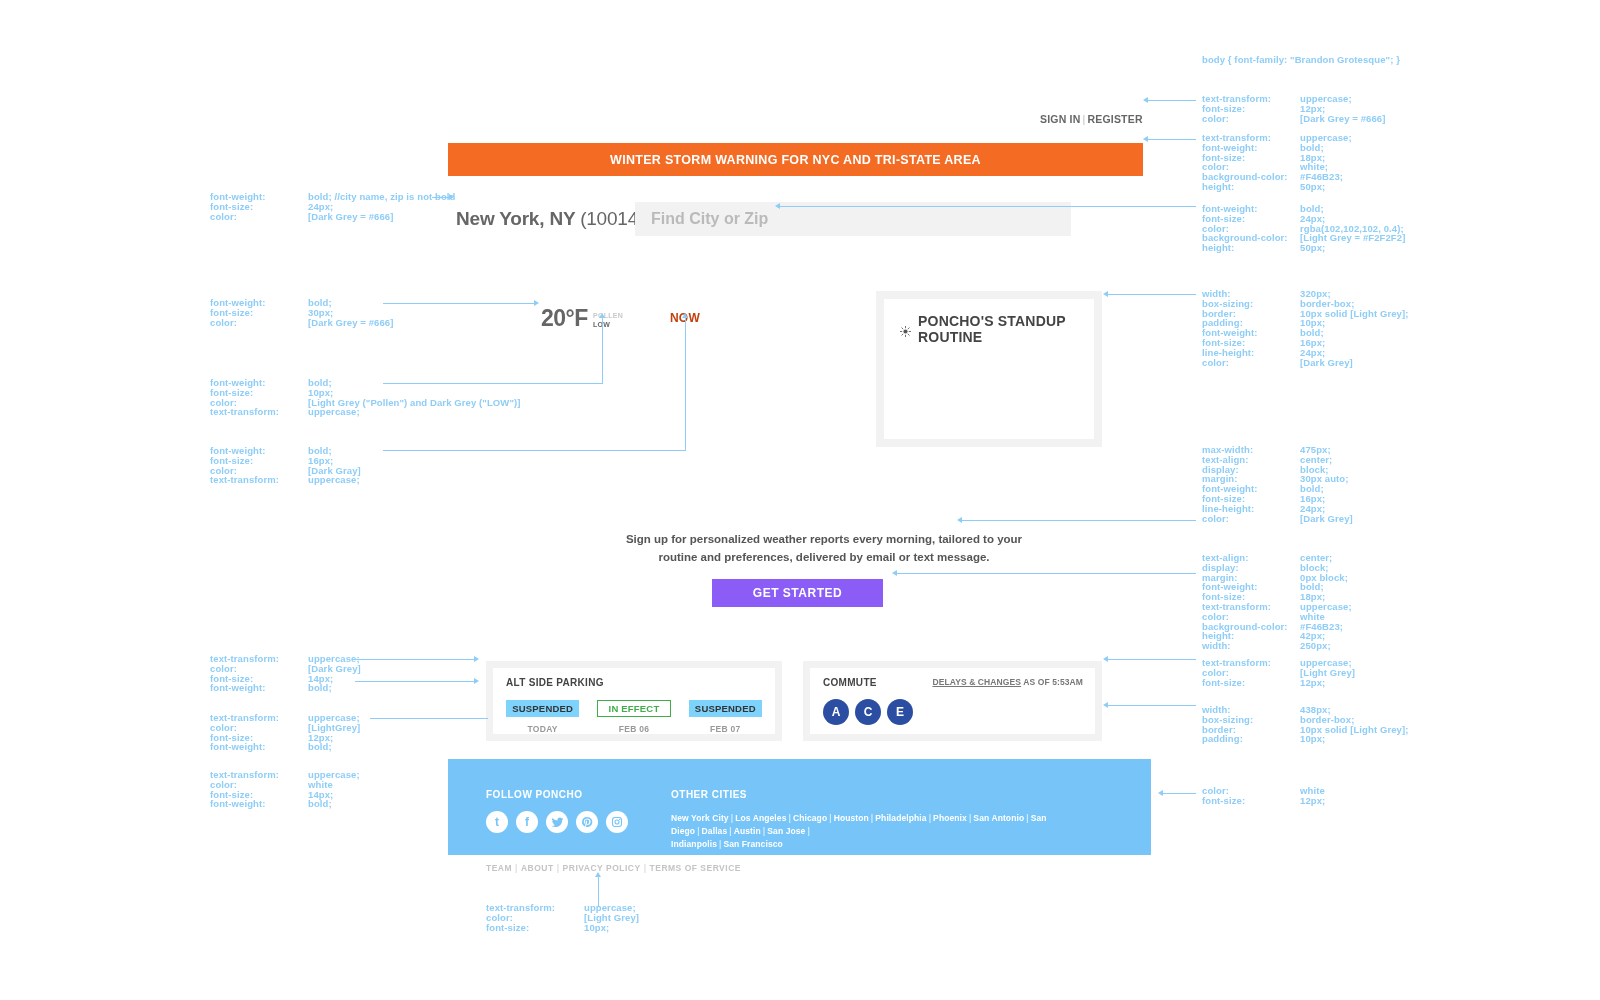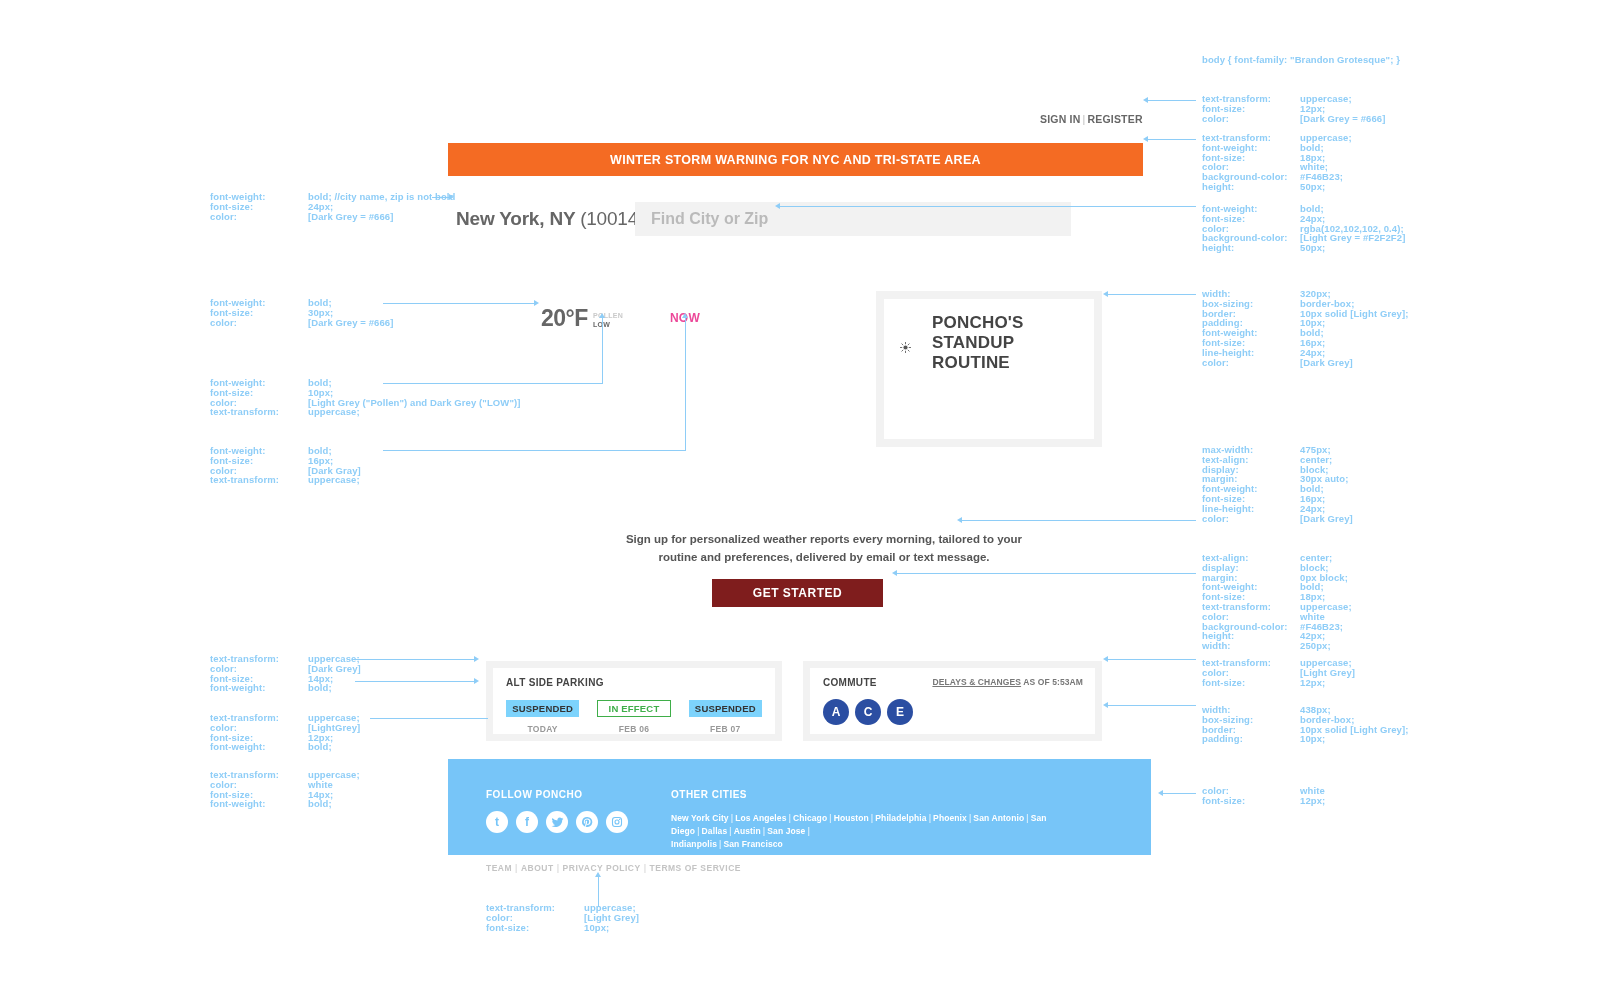--- a/index.html
+++ b/index.html
@@ -79,52 +79,52 @@
   #pollen {
     top: 291px; left: 593px;
     font-size: 7px; font-weight: bold; line-height: 9px;
     letter-spacing: 0.3px;
   }
   #pollen .lbl { color: #c9c9c9; display: block; }
   #pollen .val { color: #666; display: block; }
 
   #now-label {
     top: 291px; left: 670px;
-    font-size: 12px; font-weight: bold; color: #ec4899; letter-spacing: 0.2px;
+    font-size: 12px; font-weight: bold; color: #c2410c; letter-spacing: 0.2px;
   }
 
   
   #poncho-card {
     top: 271px; left: 876px; width: 226px; height: 156px;
     background: #F2F2F2;
     padding: 8px;
   }
   #poncho-card .inner {
     background: #fff; width: 100%; height: 100%;
     padding: 14px 16px;
   }
   #poncho-card .head {
-    display: flex; align-items: center; gap: 21px;
-    font-size: 17px; font-weight: bold; color: #444;
+    display: flex; align-items: center; gap: 7px;
+    font-size: 14px; font-weight: bold; color: #444;
     letter-spacing: 0.2px;
   }
   #poncho-card .body {
     margin-top: 13px; font-size: 11.5px; line-height: 17px;
     color: #555;
   }
 
   #signup-text {
     top: 511px; left: 620px; width: 408px;
     text-align: center; font-size: 11.5px; line-height: 17.5px;
     font-weight: bold; color: #555;
   }
 
   #get-started {
     top: 559px; left: 712px; width: 171px; height: 28px;
-    background: #7f1d1d; color: #fff;
+    background: #8b5cf6; color: #fff;
     display: flex; align-items: center; justify-content: center;
     font-weight: bold; font-size: 12px; letter-spacing: 0.5px;
   }
 
   
   #parking {
     top: 641px; left: 486px; width: 296px; height: 80px;
     background: #F2F2F2; padding: 7px;
   }
   #parking .inner { background: #fff; width: 100%; height: 100%; padding: 9px 13px; }

